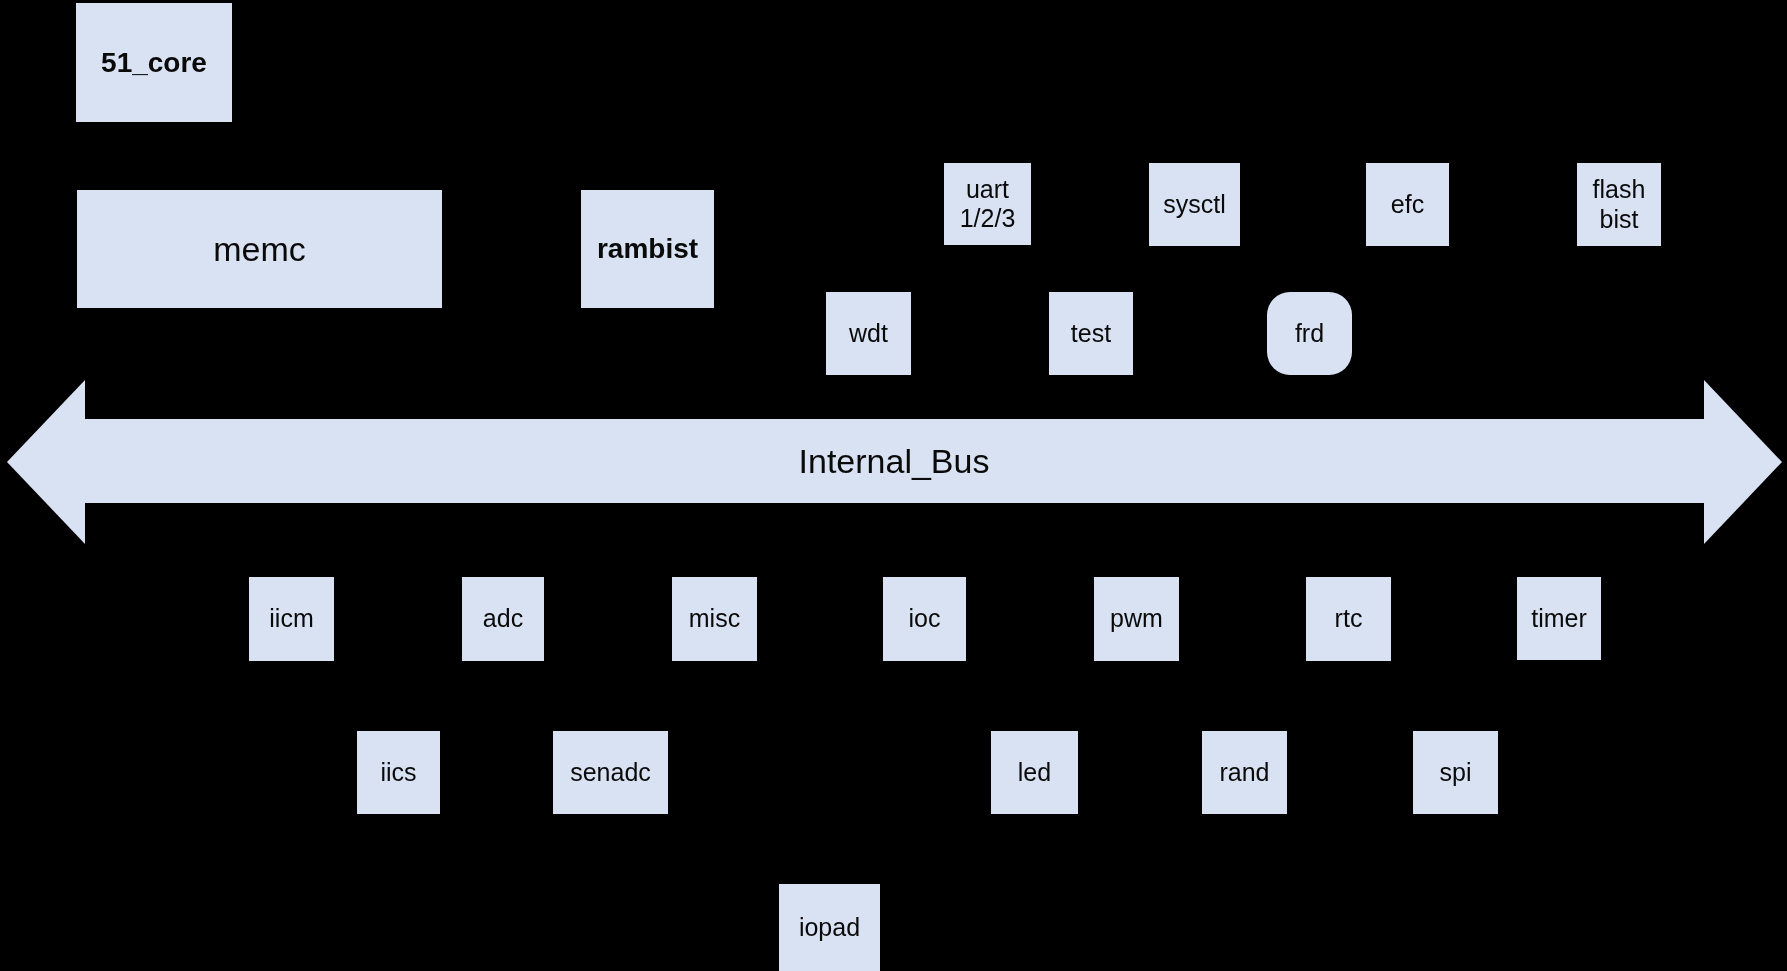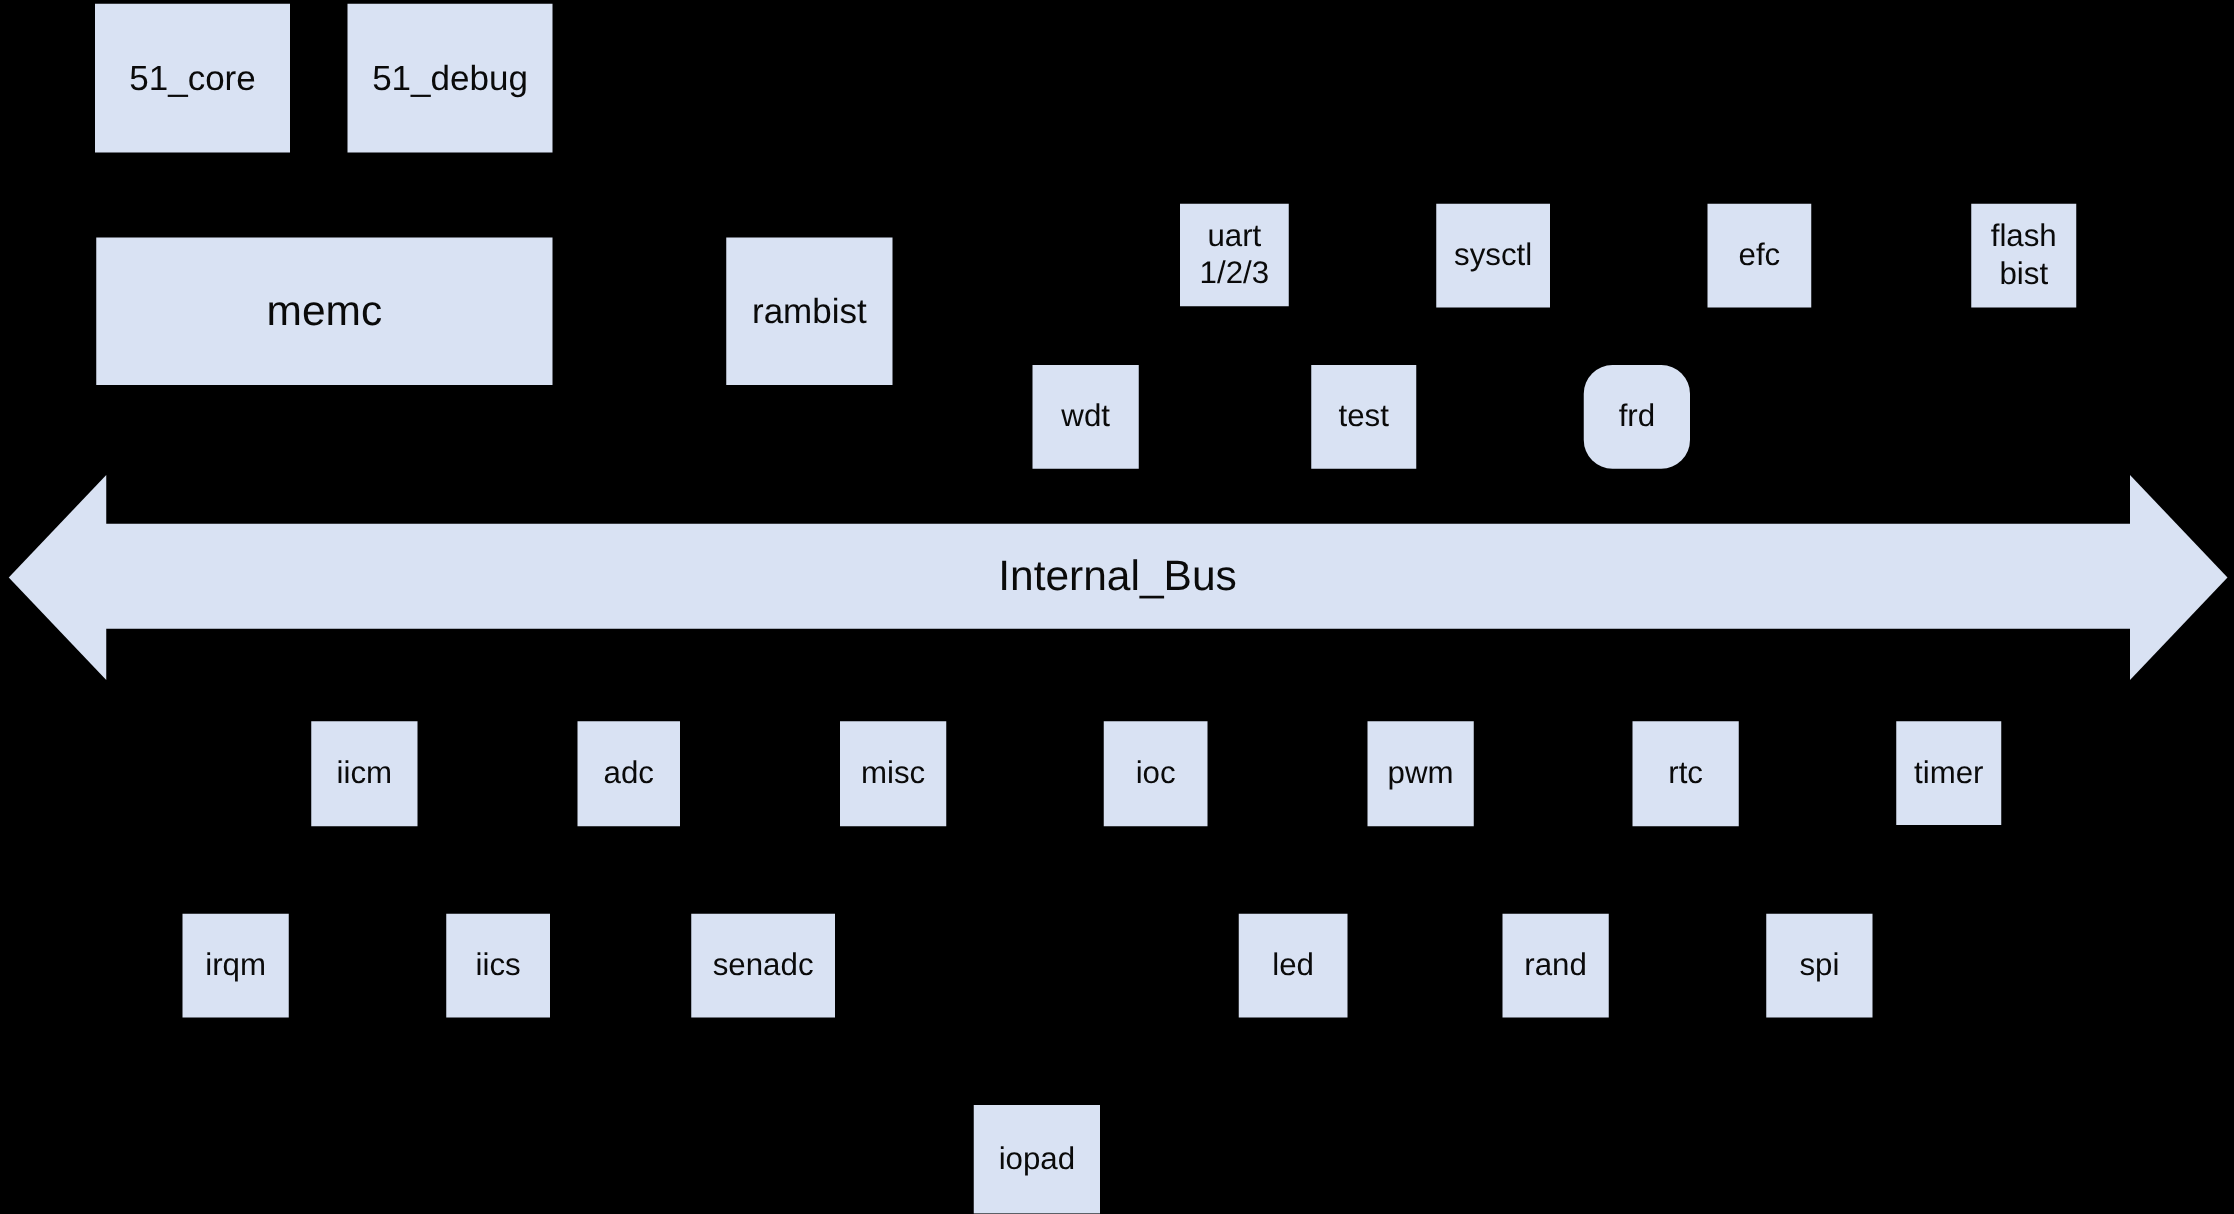--- a/index.html
+++ b/index.html
@@ -26,21 +26,21 @@
     background: var(--block_fill);
     color: var(--text);
     display: flex;
     align-items: center;
     justify-content: center;
     text-align: center;
     white-space: pre-line;
     line-height: 1.18;
     font-size: 25px;
   }
-  .block.md { font-size: 28px; }
+  .block.md { font-size: 28px; font-weight: bold; }
   .block.lg { font-size: 34px; }
 
   
   .bus { position: absolute; left: 0; top: 0; }
   .bus-shaft {
     position: absolute;
     left: 84px; top: 419px;
     width: 1620px; height: 84px;
     background: var(--block_fill);
     display: flex;
@@ -65,21 +65,20 @@
     border-bottom: 82.5px solid transparent;
     border-left: 78px solid var(--block_fill);
   }
 </style>
 </head>
 <body>
 
 <div class="canvas">
 
   <div class="block md" style="left:76px; top:3px; width:156px; height:119px;">51_core</div>
-  <div class="block md" style="left:278px; top:3px; width:164px; height:119px;">51_debug</div>
 
   <div class="block lg" style="left:77px; top:190px; width:365px; height:118px;">memc</div>
   <div class="block md" style="left:581px; top:190px; width:133px; height:118px;">rambist</div>
   <div class="block" style="left:944px; top:163px; width:87px; height:82px;">uart
 1/2/3</div>
   <div class="block" style="left:1149px; top:163px; width:91px; height:83px;">sysctl</div>
   <div class="block" style="left:1366px; top:163px; width:83px; height:83px;">efc</div>
   <div class="block" style="left:1577px; top:163px; width:84px; height:83px;">flash
 bist</div>
 
@@ -96,21 +95,20 @@
   </div>
 
   <div class="block" style="left:249px; top:577px; width:85px; height:84px;">iicm</div>
   <div class="block" style="left:462px; top:577px; width:82px; height:84px;">adc</div>
   <div class="block" style="left:672px; top:577px; width:85px; height:84px;">misc</div>
   <div class="block" style="left:883px; top:577px; width:83px; height:84px;">ioc</div>
   <div class="block" style="left:1094px; top:577px; width:85px; height:84px;">pwm</div>
   <div class="block" style="left:1517px; top:577px; width:84px; height:83px;">timer</div>
   <div class="block" style="left:1306px; top:577px; width:85px; height:84px;">rtc</div>
 
-  <div class="block" style="left:146px; top:731px; width:85px; height:83px;">irqm</div>
   <div class="block" style="left:357px; top:731px; width:83px; height:83px;">iics</div>
   <div class="block" style="left:553px; top:731px; width:115px; height:83px;">senadc</div>
   <div class="block" style="left:991px; top:731px; width:87px; height:83px;">led</div>
   <div class="block" style="left:1202px; top:731px; width:85px; height:83px;">rand</div>
   <div class="block" style="left:1413px; top:731px; width:85px; height:83px;">spi</div>
 
   <div class="block" style="left:779px; top:884px; width:101px; height:87px;">iopad</div>
 
 </div>
 

